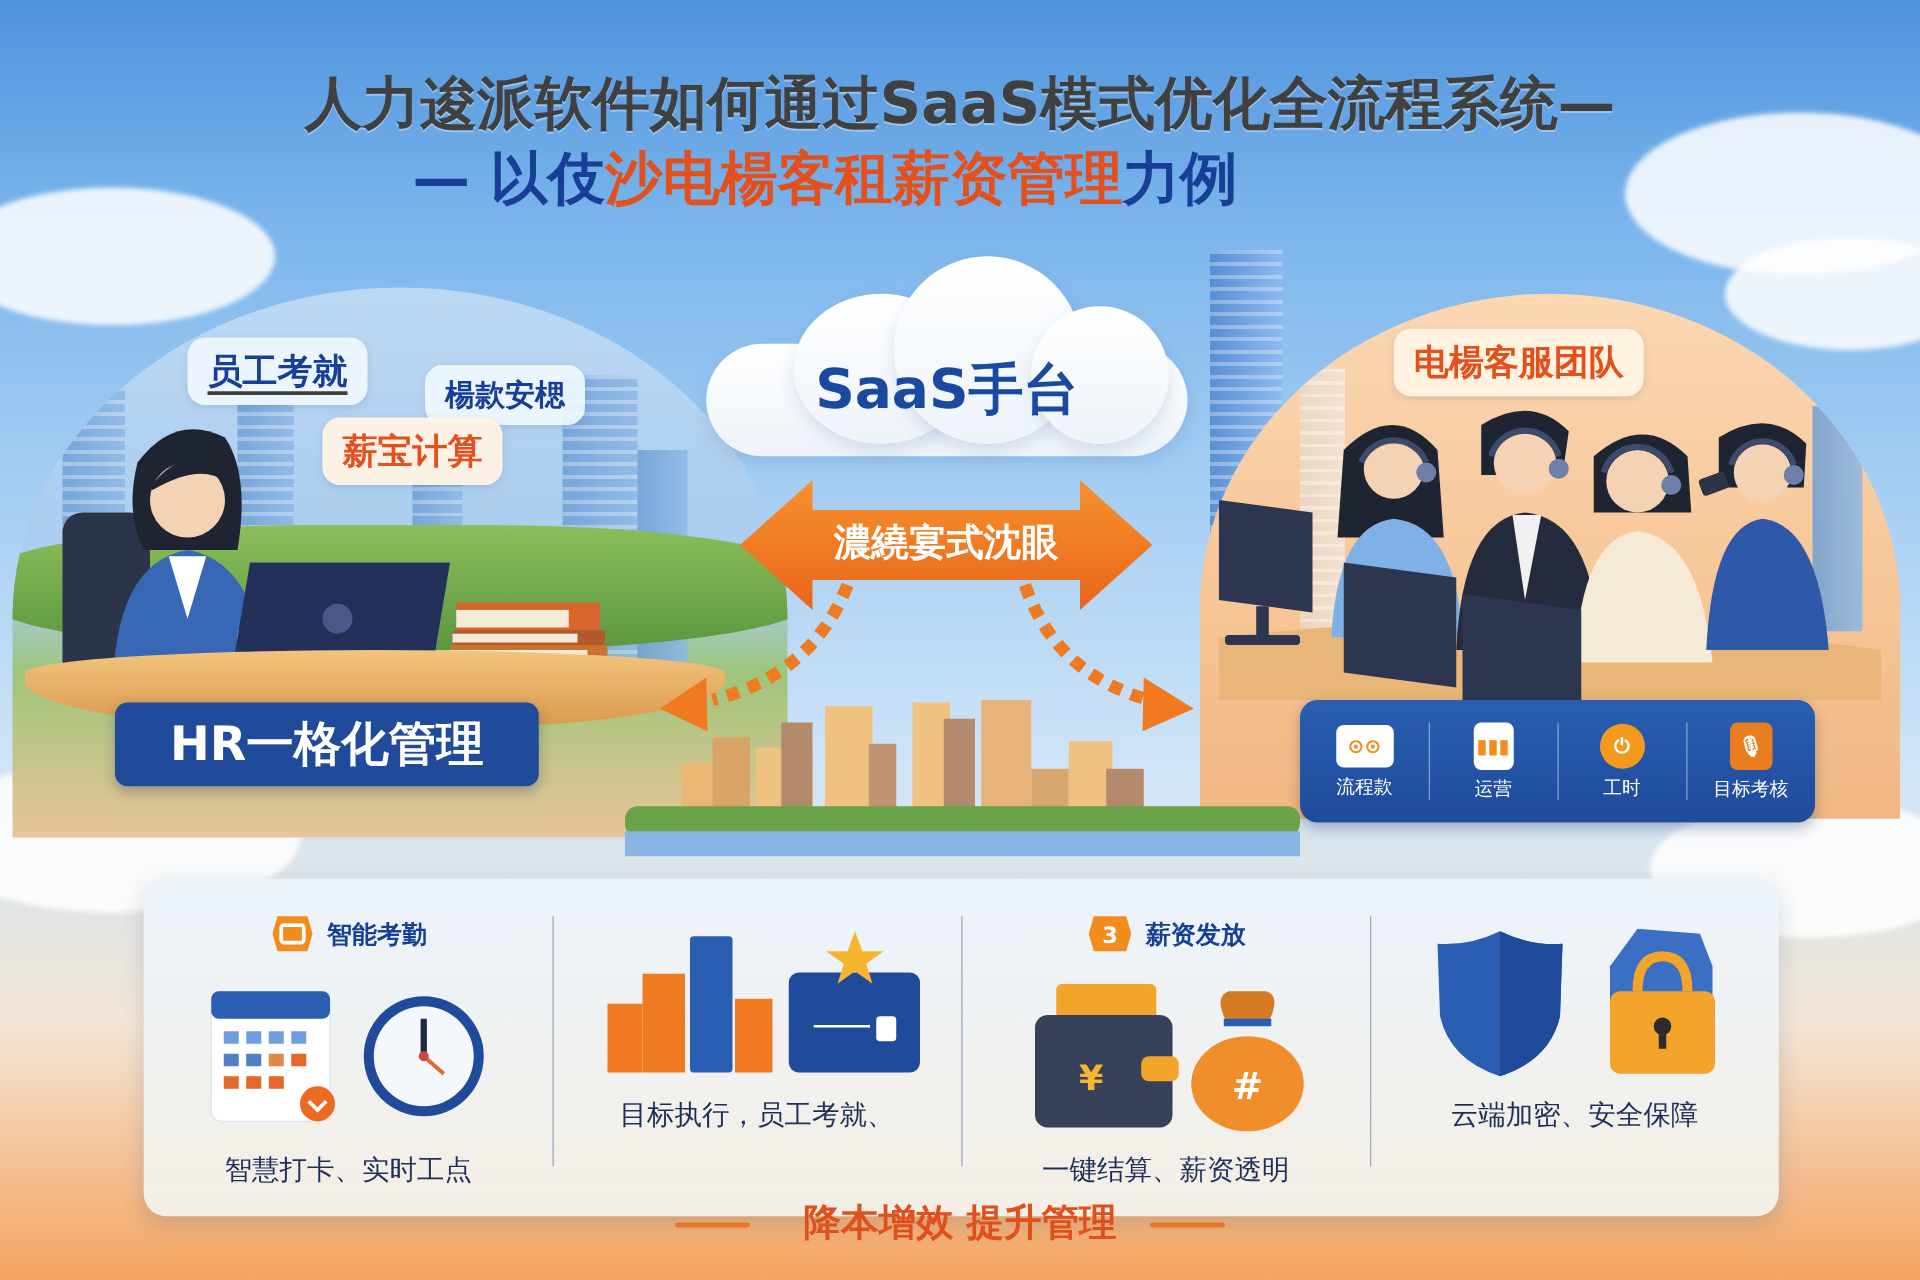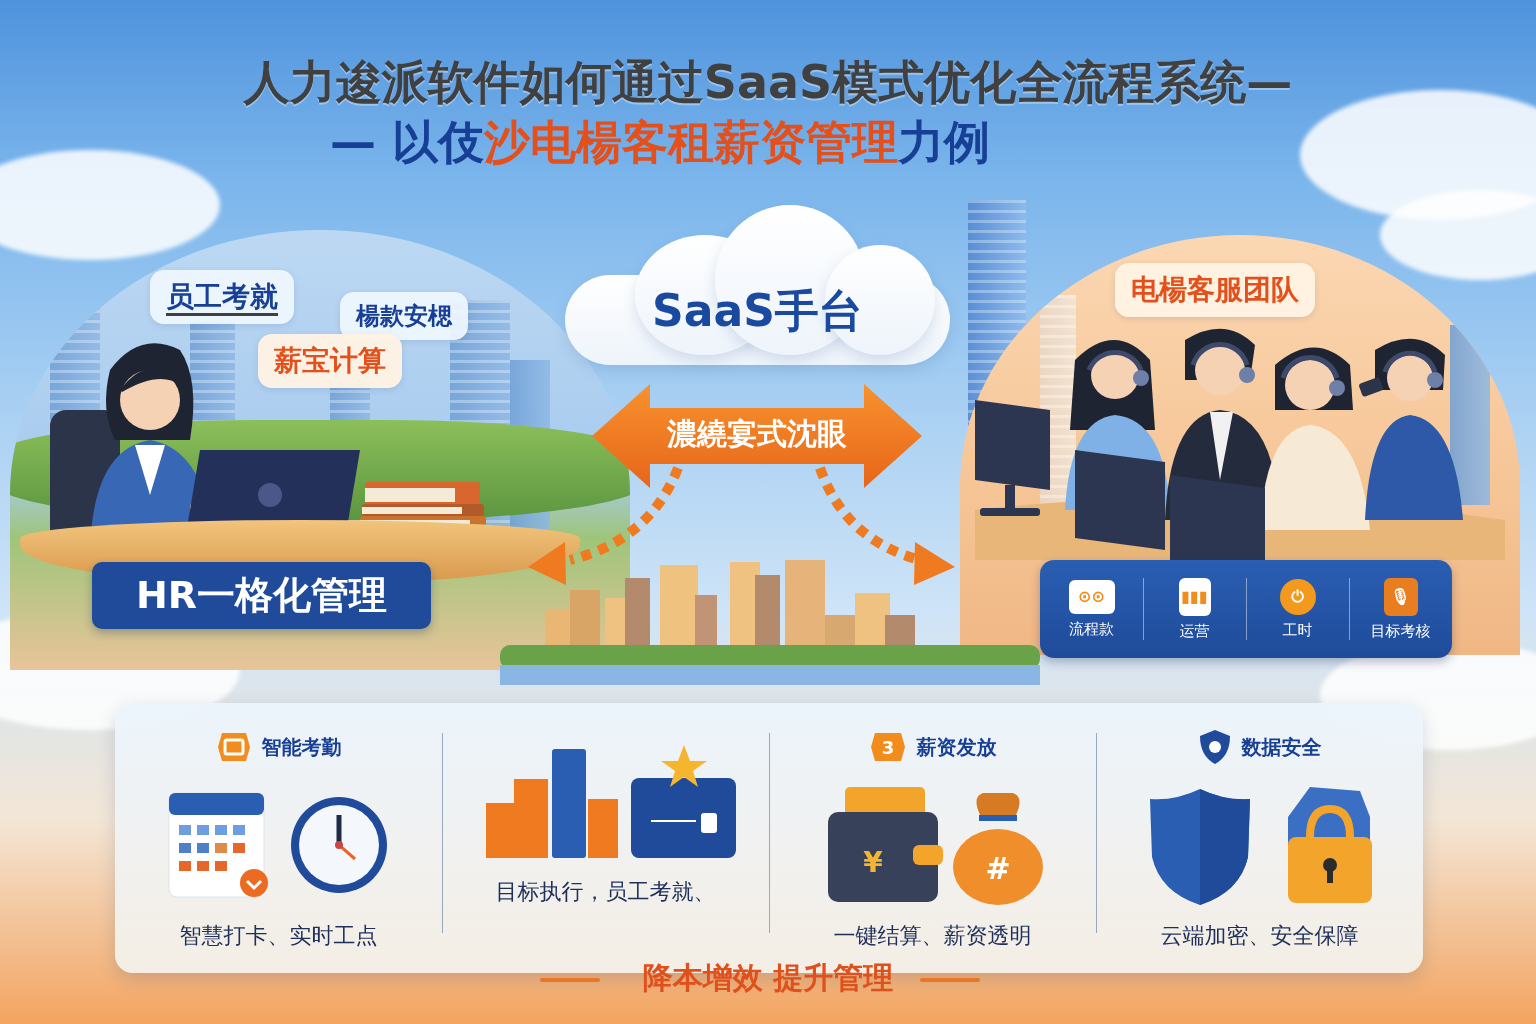--- a/index.html
+++ b/index.html
@@ -350,27 +350,20 @@
         <path d="M178 30 Q168 10 180 6 L210 6 Q222 10 212 30Z" fill="#d77a24"></path>
         <rect x="176" y="28" width="38" height="6" fill="#2a5eb2"></rect>
         <ellipse cx="195" cy="80" rx="45" ry="38" fill="#ef8e2a"></ellipse>
         <text x="195" y="92" font-size="30" font-weight="bold" fill="#fff" text-anchor="middle" font-family="DejaVu Sans, sans-serif">#</text>
       </svg>
     </div>
     <div class="card-desc">一键结算、薪资透明</div>
   </div>
 
   <div class="card">
-    <div class="card-head">
-      <svg width="34" height="38" viewBox="0 0 34 38">
-          <path d="M17 2 L32 8 Q32 28 17 36 Q2 28 2 8Z" fill="#1f4b9a"></path>
-          <circle cx="17" cy="19" r="6" fill="#fff"></circle>
-        </svg>
-      <span class="card-title">数据安全</span>
-    </div>
     <div class="card-illus">
       <svg width="260" height="120" viewBox="0 0 260 120">
         <path d="M70 2 Q95 14 120 12 L118 70 Q110 105 70 118 Q30 105 22 70 L20 12 Q45 14 70 2Z" fill="#2a5eb2"></path>
         <path d="M70 2 L70 118 Q110 105 118 70 L120 12 Q95 14 70 2Z" fill="#1f4b9a"></path>
         <path d="M158 30 L180 0 L230 4 L240 30 L240 70 L158 70Z" fill="#3a6fc4"></path>
         <path d="M180 50 Q180 22 200 22 Q220 22 220 50" stroke="#f3a42a" stroke-width="8" fill="none"></path>
         <rect x="158" y="50" width="84" height="66" rx="8" fill="#f3a42a"></rect>
         <circle cx="200" cy="78" r="7" fill="#2b2b2b"></circle>
           <rect x="197" y="80" width="6" height="16" fill="#2b2b2b"></rect>
       </svg>

